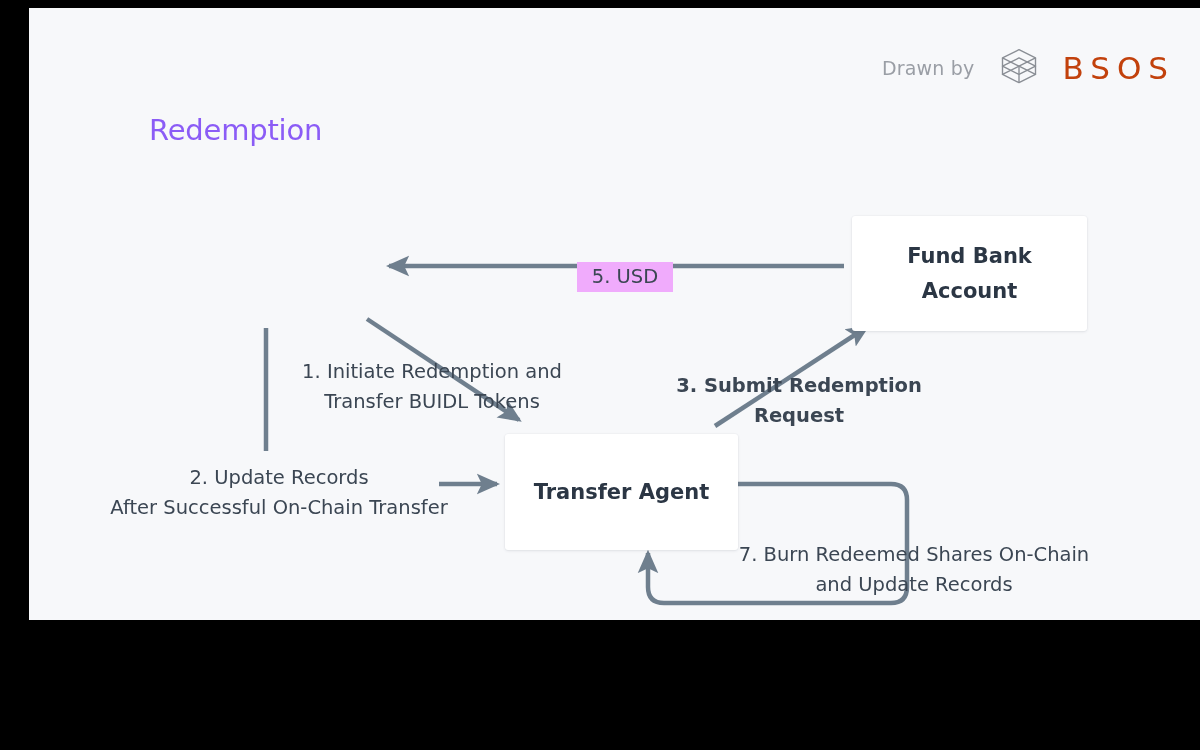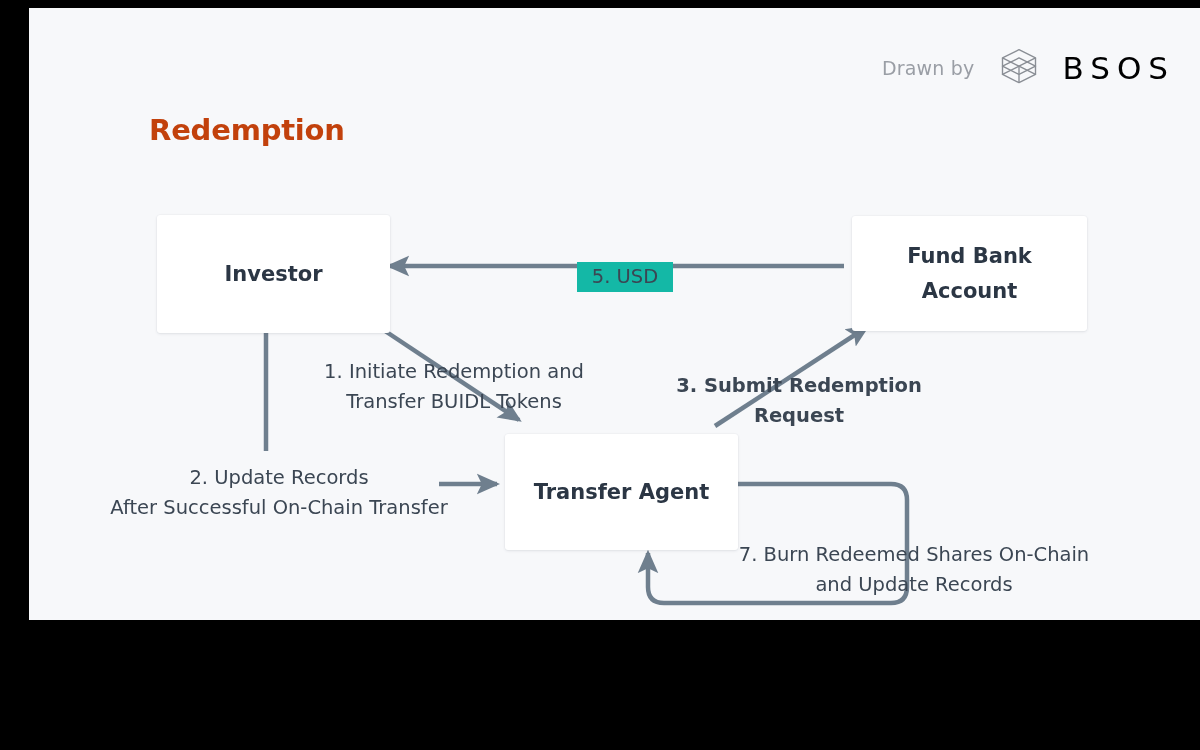--- a/index.html
+++ b/index.html
@@ -41,34 +41,34 @@
     font-family: "DejaVu Sans", "Liberation Sans", sans-serif;
   }
   #brand .logo-mark {
     width: 44px;
     height: 44px;
     display: block;
   }
   #brand .wordmark {
     font-size: 31px;
     letter-spacing: 7px;
-    color: #000000;
+    color: #c2410c;
     font-family: "DejaVu Sans", "Liberation Sans", sans-serif;
     font-weight: 400;
     text-align: right;
   }
 
   
   #page-title {
     position: absolute;
     left: 120px;
     top: 105px;
     font-size: 29px;
-    font-weight: bold;
-    color: #c2410c;
+    font-weight: normal;
+    color: #8b5cf6;
     letter-spacing: -0.2px;
   }
 
   
   .node {
     position: absolute;
     background: #ffffff;
     border-radius: 3px;
     box-shadow: 0 1px 3px rgba(40,50,65,0.10), 0 0 0 0.5px rgba(40,50,65,0.04);
     display: flex;
@@ -88,27 +88,27 @@
   
   .edge-label {
     position: absolute;
     color: #3b4653;
     font-size: 19.5px;
     line-height: 1.55;
     text-align: center;
     z-index: 6;
     white-space: pre-line;
   }
-  #label-1 { left: 276px; top: 349px; width: 298px; }
+  #label-1 { left: 254px; top: 349px; width: 298px; }
   #label-2 { left: 72px;  top: 455px; width: 356px; }
   #label-3 { left: 615px; top: 363px; width: 310px; font-weight: bold; }
   #label-4 { left: 708px; top: 532px; width: 354px; }
   #label-5 {
     left: 548px; top: 254px; width: 88px;
-    background: #14b8a6;
+    background: #f0abfc;
     padding: 0 4px;
   }
 
   
   #edges {
     position: absolute;
     left: 0; top: 0;
     width: 1184px;
     height: 734px;
     z-index: 2;
@@ -166,23 +166,20 @@
                L 862 476
                Q 878 476 878 492
                L 878 579
                Q 878 595 862 595
                L 635 595
                Q 619 595 619 579
                L 619 545" fill="none" stroke="#6f7f8e" stroke-width="4.5" stroke-linecap="butt" stroke-linejoin="round" marker-end="url(#ah)"></path>
     </g>
   </svg>
 
-  <div class="node" id="node-investor">
-    <span>Investor</span>
-  </div>
 
   <div class="node" id="node-fundbank">
     <span style="white-space:pre-line;">Fund Bank
 Account</span>
   </div>
 
   <div class="node" id="node-transfer">
     <span>Transfer Agent</span>
   </div>
 

